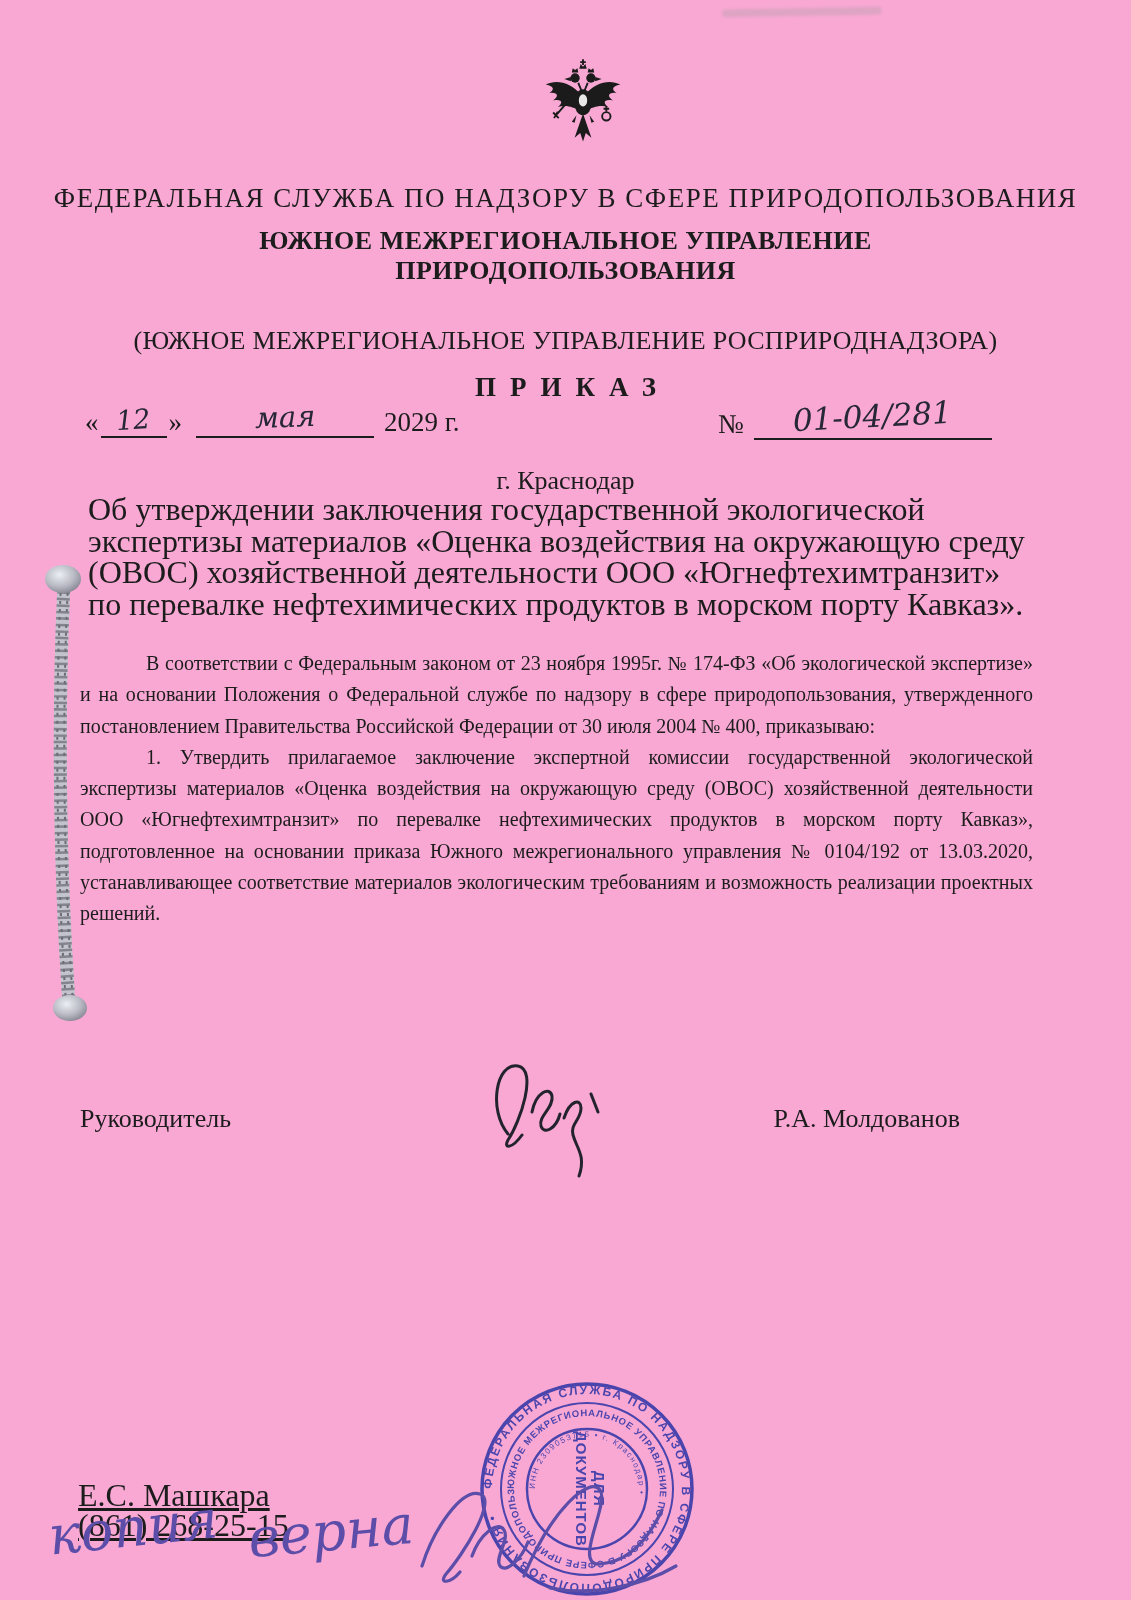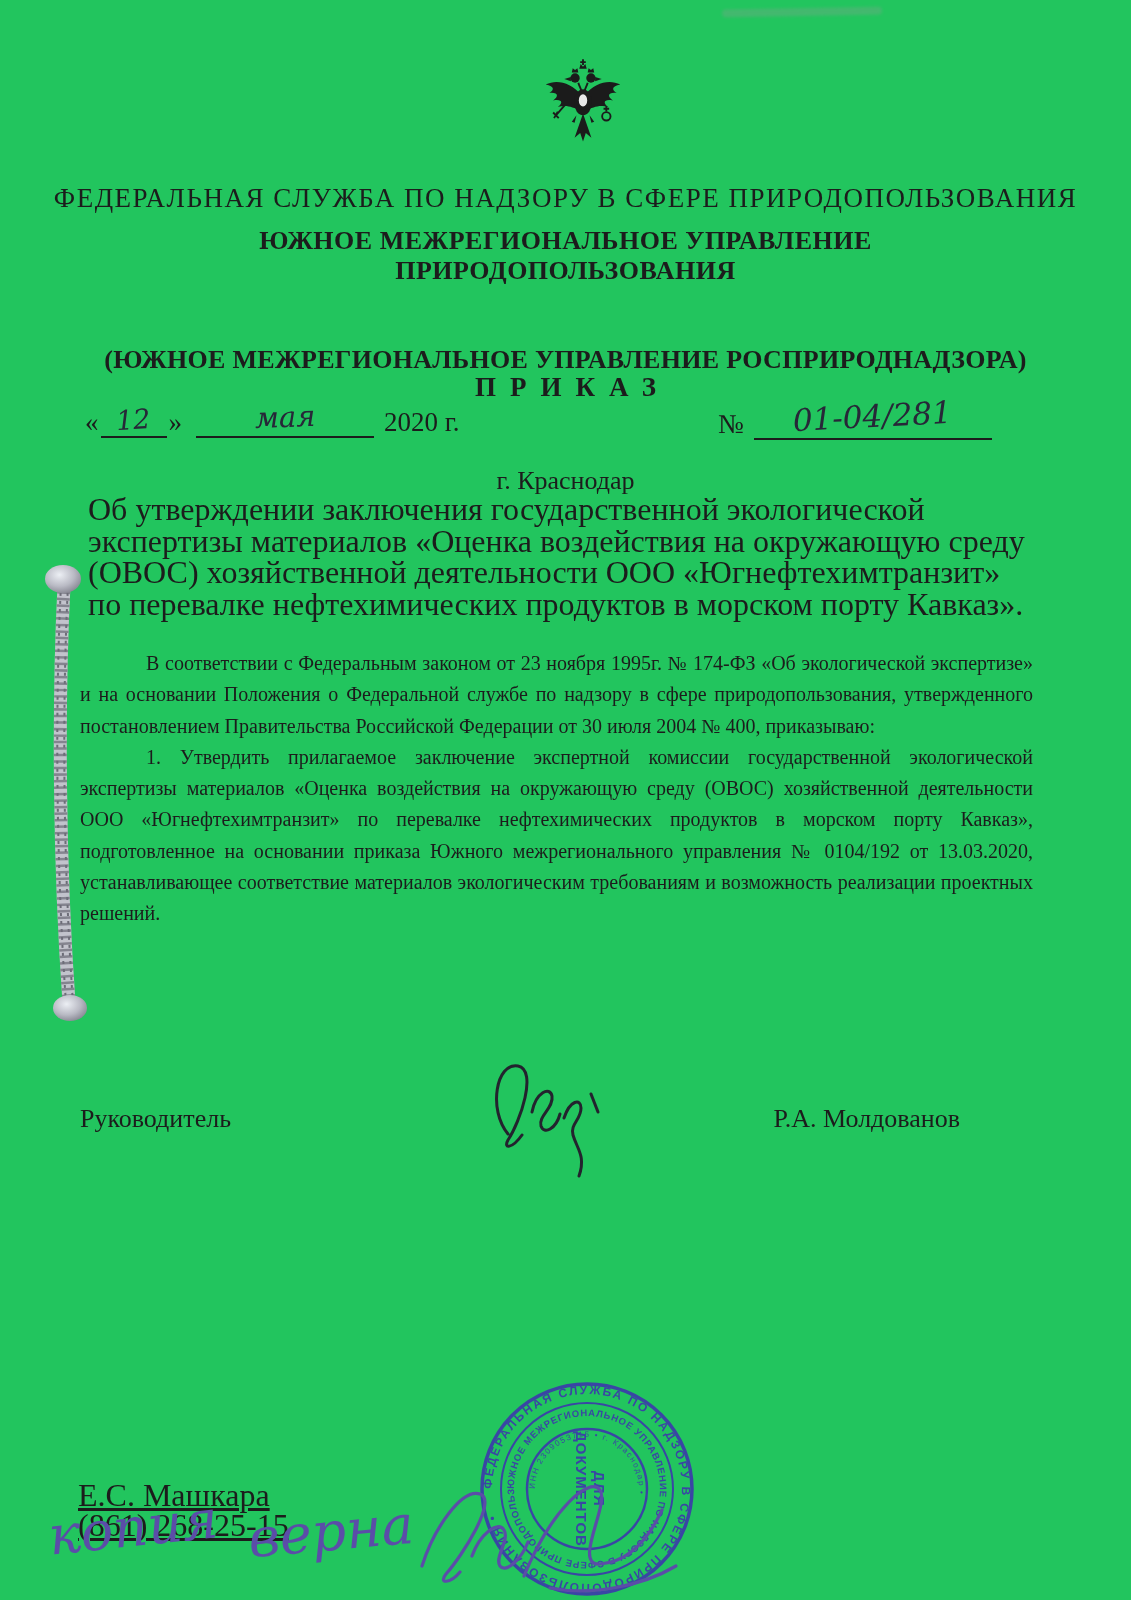--- a/index.html
+++ b/index.html
@@ -1,30 +1,30 @@
 <!DOCTYPE html>
 <html><head>
 <meta charset="utf-8">
 <style>
   html,body{margin:0;padding:0;background:#e8e8e8;}
   .page{
     position:relative;
     width:1131px;height:1600px;
     margin:0 auto;
-    background:#22c55e;
+    background:#f9a8d4;
     overflow:hidden;
     font-family:"Liberation Serif", serif;
     color:#1c1c1c;
   }
   .abs{position:absolute;}
   .center{left:0;right:0;text-align:center;}
   
   .agency{top:183px;font-size:27px;letter-spacing:1.5px;}
   .dept{top:226px;font-size:26px;font-weight:bold;line-height:30px;letter-spacing:.5px;}
-  .dept-alt{top:345px;font-size:26px;font-weight:bold;letter-spacing:.3px;}
+  .dept-alt{top:326px;font-size:26px;font-weight:normal;letter-spacing:.3px;}
   .doc-type{top:372px;font-size:27px;font-weight:bold;letter-spacing:14px;text-indent:14px;}
   
   .date-row{top:404px;left:85px;font-size:27px;white-space:nowrap;}
   .num-row{top:404px;left:718px;font-size:27px;white-space:nowrap;}
   .hand{font-family:"DejaVu Serif", serif;font-style:italic;color:#272738;}
   .fld{display:inline-block;border-bottom:2px solid #1c1c1c;text-align:center;}
   .fld-day{width:66px;margin:0 2px;transform:translateY(-2px);}
   .fld-day .hand{display:inline-block;font-size:27px;transform:rotate(-4deg);}
   .fld-month{width:178px;margin:0 10px 0 14px;transform:translateY(-2px);}
   .fld-month .hand{display:inline-block;font-size:29px;transform:rotate(-2deg) translateY(-2px);}
@@ -81,21 +81,21 @@
   <div class="abs center agency">ФЕДЕРАЛЬНАЯ СЛУЖБА ПО НАДЗОРУ В СФЕРЕ ПРИРОДОПОЛЬЗОВАНИЯ</div>
   <div class="abs center dept">
     <div>ЮЖНОЕ МЕЖРЕГИОНАЛЬНОЕ УПРАВЛЕНИЕ</div>
     <div>ПРИРОДОПОЛЬЗОВАНИЯ</div>
   </div>
   <div class="abs center dept-alt">(ЮЖНОЕ МЕЖРЕГИОНАЛЬНОЕ УПРАВЛЕНИЕ РОСПРИРОДНАДЗОРА)</div>
 
   <div class="abs center doc-type">ПРИКАЗ</div>
 
   <div class="abs date-row">
-    <span>«</span><span class="fld fld-day"><span class="hand">12</span></span><span>»</span><span class="fld fld-month"><span class="hand">мая</span></span><span>2020 г.</span>
+    <span>«</span><span class="fld fld-day"><span class="hand">12</span></span><span>»</span><span class="fld fld-month"><span class="hand">мая</span></span><span>2029 г.</span>
   </div>
 
   <div class="abs num-row">
     <span>№</span><span class="fld fld-num"><span class="hand">01-04/281</span></span>
   </div>
 
   <div class="abs center city">г. Краснодар</div>
 
   <div class="abs subject">Об утверждении заключения государственной экологической экспертизы материалов «Оценка воздействия на окружающую среду (ОВОС) хозяйственной деятельности ООО «Югнефтехимтранзит» по перевалке нефтехимических продуктов в морском порту Кавказ».</div>
 

